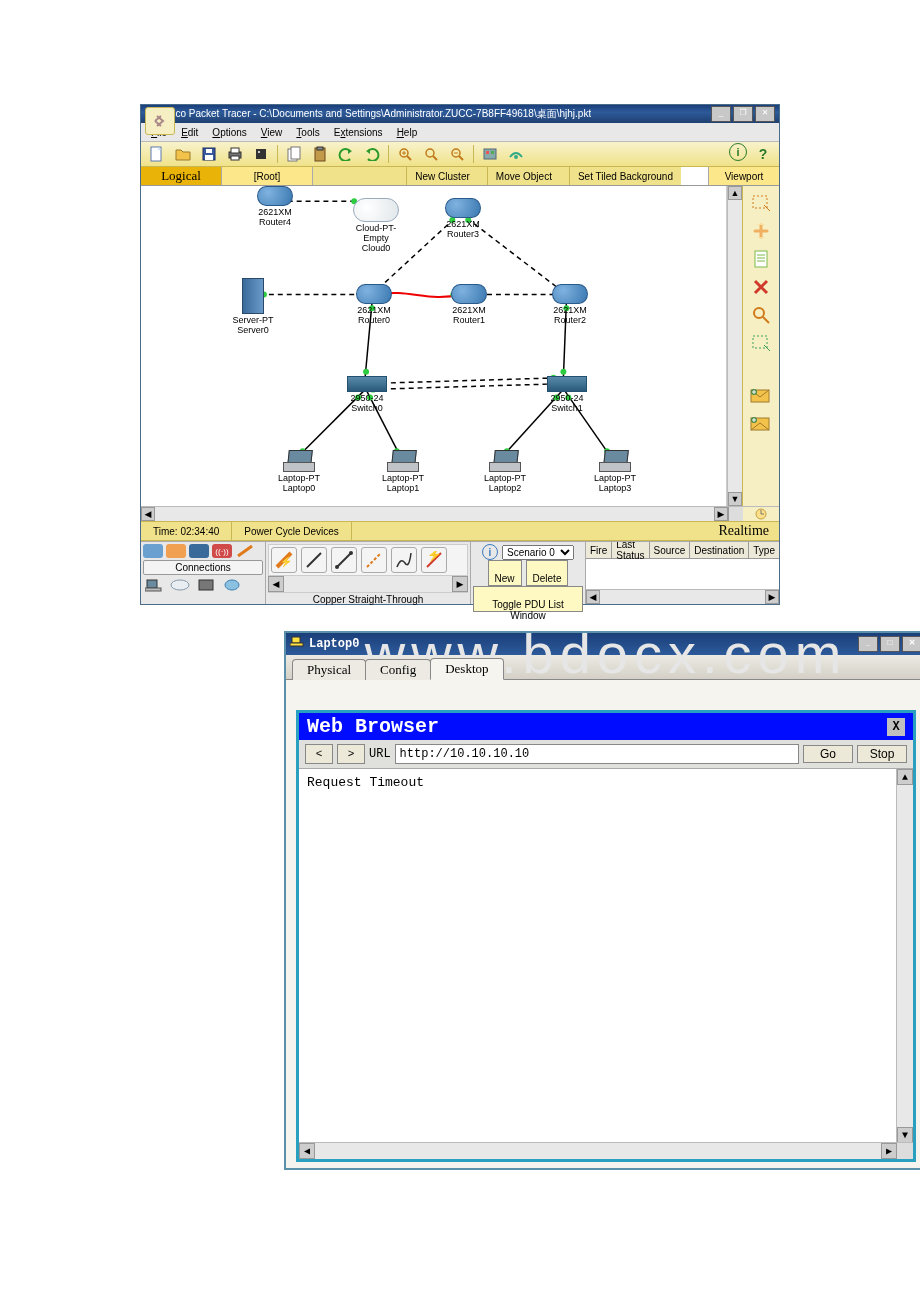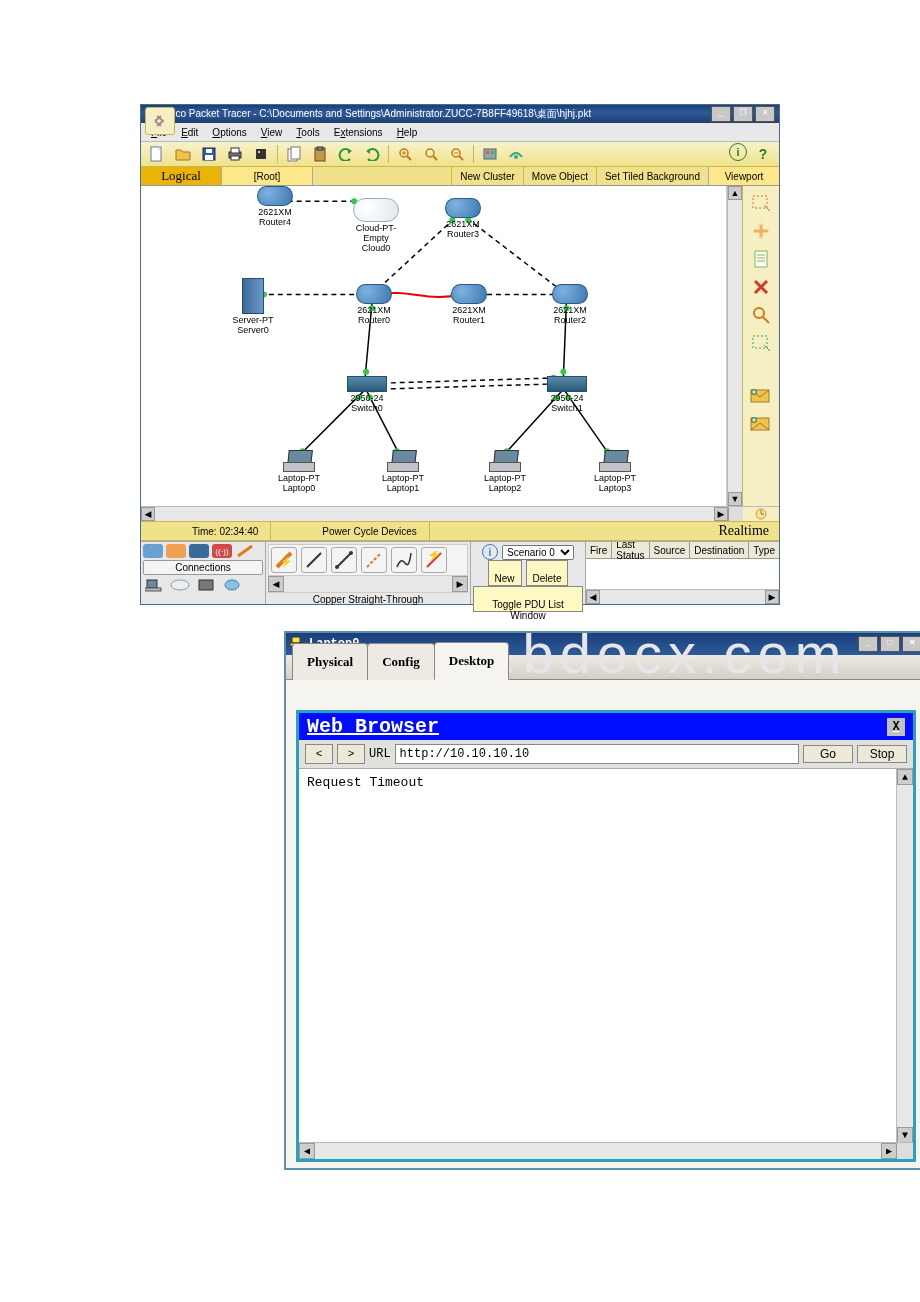--- a/index.html
+++ b/index.html
@@ -89,32 +89,32 @@
   .sub-root {
     width: 90px;
     background: #fce78a;
     border-right: 1px solid #aaa;
     display:flex; align-items:center; justify-content:center;
   }
   .sub-mid {
     flex:1;
     background: #f0e28a;
     display:flex; align-items:flex-end; justify-content:flex-end;
-    gap: 0;
+    gap: 9px;
   }
   .sub-mid .cell {
     height: 100%;
     border-left: 1px solid #c9b753;
     display:flex; align-items:center; padding: 0 8px;
   }
   .sub-viewport {
     width: 70px;
     background: #fce78a;
     border-left: 1px solid #aaa;
-    display:flex; align-items:center; justify-content:center;
+    display:flex; align-items:center; justify-content:center;margin-left:27px;
   }
   .canvas-row {
     display:flex;
     height: 320px;
     background: #fff;
   }
   .canvas {
     position: relative;
     flex:1;
     background: #fff;
@@ -152,21 +152,21 @@
     height: 18px;
     background: #f0e28a;
     display:flex; align-items:center;
     border-top: 1px solid #c9b753;
     border-bottom: 1px solid #c9b753;
     font-size: 10px;
   }
   .statusbar1 .cell {
     border-right: 1px solid #c9b753;
     height: 100%;
-    display:flex; align-items:center; padding: 0 12px; margin-left: 39px;
+    display:flex; align-items:center; padding: 0 12px;
   }
   .statusbar1 .realtime {
     margin-left: auto;
     padding: 0 10px;
     font-family: "Times New Roman", serif;
     font-size: 14px;
   }
   .palette {
     width: 36px;
     background: #f7efc4;
@@ -324,28 +324,27 @@
     padding: 0 4px; font-size:12px; font-weight:bold;
   }
   .win2 .tb2 .left { display:flex; align-items:center; gap:5px; font-family: "Courier New", monospace; }
   .win2 .tabs {
     display:flex; height:24px; align-items:flex-end;
     background: linear-gradient(to bottom, #eceae2, #d4d0c8);
     padding-left:6px; gap:0;
     border-bottom: 1px solid #888;
   }
   .win2 .tab {
-    padding: 10px 14px;
+    padding: 2px 14px;
     font-size:13px; font-family:"Times New Roman",serif;
     border: 1px solid #888; border-bottom:none;
     background: #eceae2;
     border-top-left-radius:4px; border-top-right-radius:4px;
     position:relative; top:1px;
     margin-right:-1px;
-    font-weight:bold;
   }
   .win2 .tab.active {
     background:#f6f4ee;
     border-bottom:1px solid #f6f4ee;
     z-index:2;
   }
   .win2 .tab-body {
     background: #f6f4ee;
     padding: 30px 10px 12px 10px;
     height: 446px;
@@ -355,21 +354,21 @@
     border: 3px solid #2aa0c0;
     height: 100%;
     display:flex; flex-direction:column;
     background:#fff;
   }
   .subwin .stitle {
     background: #000cff;
     color:#fff; font-family:"Courier New",monospace;
     font-size:20px; font-weight:bold;
     padding: 2px 8px;
-    display:flex; justify-content:space-between; align-items:center;text-decoration:underline;
+    display:flex; justify-content:space-between; align-items:center;
   }
   .subwin .stitle .sx {
     width:18px;height:18px;background:#c0c0c0;color:#000;
     font-family:"Courier New",monospace;font-size:12px;
     display:flex;align-items:center;justify-content:center;
   }
   .subwin .urlbar {
     display:flex; align-items:center; gap:4px;
     padding: 4px 6px;
     background:#e0e0dc;

